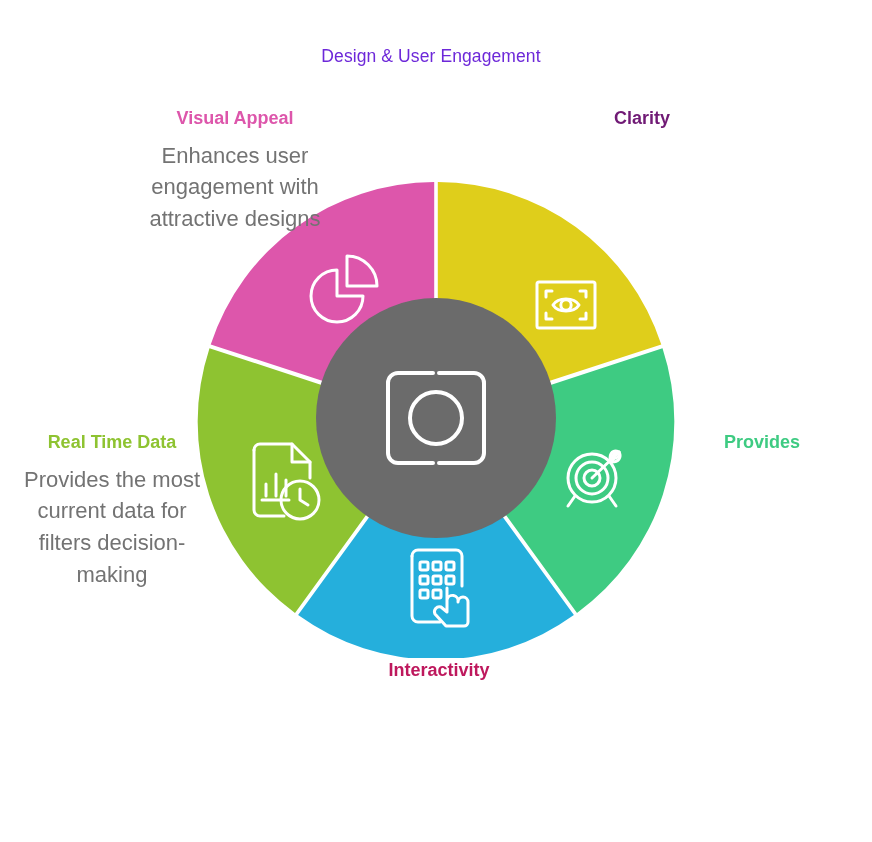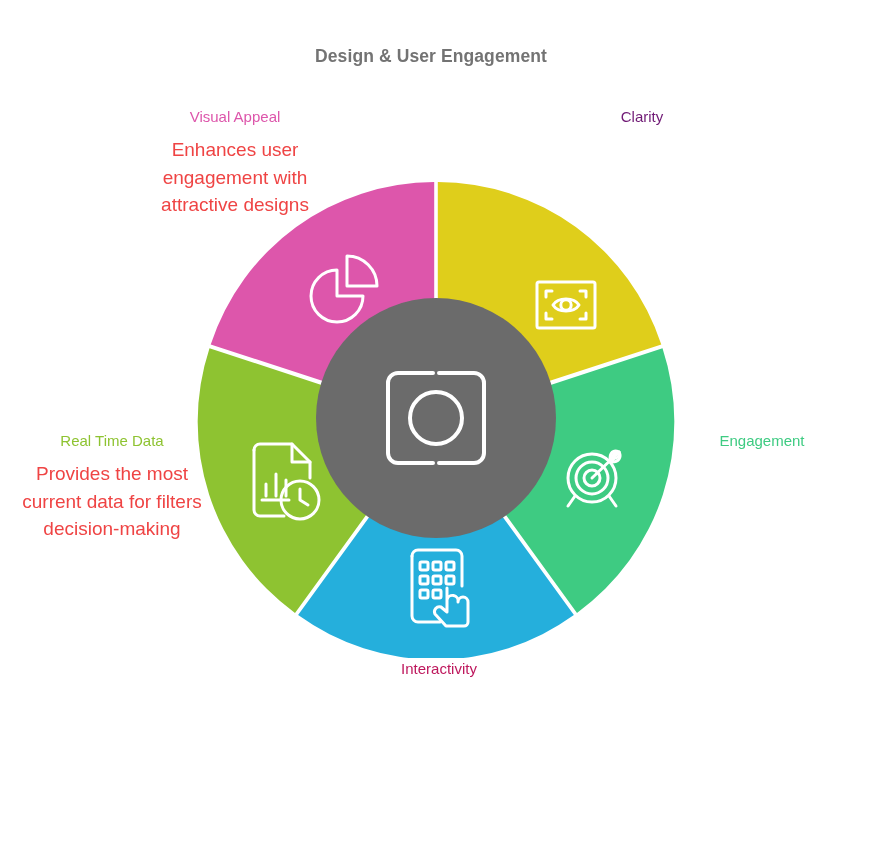--- a/index.html
+++ b/index.html
@@ -3,28 +3,28 @@
 <meta charset="utf-8">
 <style>
   html,body{margin:0;padding:0;}
   body{
     width:872px;height:842px;background:#ffffff;
     font-family:"Liberation Sans","DejaVu Sans",sans-serif;
     position:relative;overflow:hidden;
   }
   #page-title{
     position:absolute;top:46px;left:0;width:862px;text-align:center;
-    font-size:17.5px;font-weight:bold;color:#737373;letter-spacing:.1px;
+    font-size:17.5px;font-weight:normal;color:#6d28d9;letter-spacing:.1px;
   }
   .wheel-wrap{position:absolute;left:196px;top:178px;width:480px;height:480px;}
   .wheel-svg{display:block;width:480px;height:480px;}
 
   .block{position:absolute;text-align:center;}
-  .block .hd{font-size:15px;font-weight:normal;margin:0 0 10px 0;line-height:1.2;}
-  .block .bd{font-size:19px;color:#ef4444;line-height:1.45;font-weight:normal;}
+  .block .hd{font-size:18px;font-weight:bold;margin:0 0 10px 0;line-height:1.2;}
+  .block .bd{font-size:22px;color:#737373;line-height:1.45;font-weight:normal;}
 
   #block-visual-appeal{left:129px;top:108px;width:212px;}
   #block-clarity{left:536px;top:108px;width:212px;}
   #block-relevance{left:662px;top:432px;width:200px;}
   #block-real-time-data{left:12px;top:432px;width:200px;}
   #block-interactivity{left:337px;top:660px;width:204px;}
 </style>
 </head>
 <body>
 
@@ -164,21 +164,21 @@
 <div class="block" id="block-visual-appeal">
   <div class="hd" style="color:#dd56ab">Visual Appeal</div>
   <div class="bd">Enhances user engagement with attractive designs</div>
 </div>
 
 <div class="block" id="block-clarity">
   <div class="hd" style="color:#701a75">Clarity</div>
 </div>
 
 <div class="block" id="block-relevance">
-  <div class="hd" style="color:#3ecb82">Engagement</div>
+  <div class="hd" style="color:#3ecb82">Provides</div>
 </div>
 
 <div class="block" id="block-interactivity">
   <div class="hd" style="color:#be185d">Interactivity</div>
 </div>
 
 <div class="block" id="block-real-time-data">
   <div class="hd" style="color:#8ec331">Real Time Data</div>
   <div class="bd">Provides the most current data for filters decision-making</div>
 </div>

